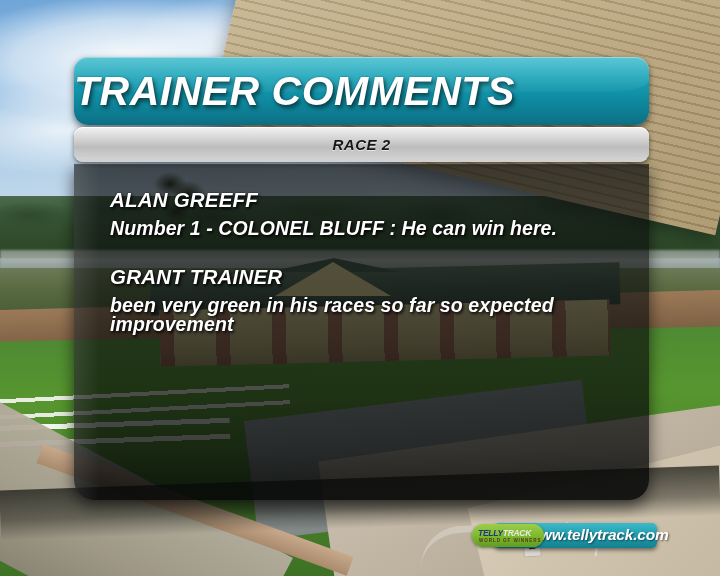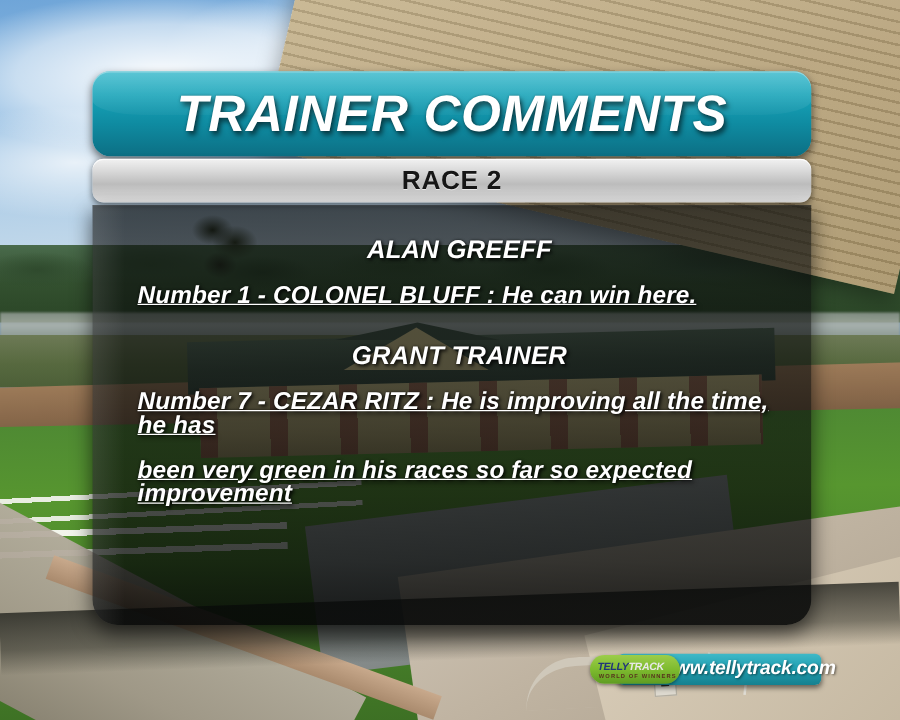--- a/index.html
+++ b/index.html
@@ -223,21 +223,21 @@
   }
 
   .title-bar {
     position: relative;
     height: 68px;
     border-radius: 14px;
     background: linear-gradient(180deg, #2fb6c9 0%, #17a3b8 28%, #0f8ba1 62%, #0c6f84 100%);
     box-shadow: 0 3px 7px rgba(0,0,0,.55), inset 0 1px 0 rgba(255,255,255,.35);
     display: flex;
     align-items: center;
-    justify-content: center;
+    justify-content: flex-start;
     overflow: hidden;
   }
   .title-bar::after {
     content: "";
     position: absolute;
     left: 0; right: 0; top: 0; height: 52%;
     background: linear-gradient(180deg, rgba(255,255,255,.22) 0%, rgba(255,255,255,.03) 100%);
     border-radius: 14px 14px 40px 40px / 14px 14px 12px 12px;
     pointer-events: none;
   }
@@ -258,22 +258,23 @@
     margin-top: 2px;
     height: 35px;
     border-radius: 9px;
     background: linear-gradient(180deg, #f2f2f2 0%, #d9d9d9 28%, #bcbcbc 58%, #cfcfcf 82%, #e6e6e6 100%);
     box-shadow: 0 2px 5px rgba(0,0,0,.5), inset 0 1px 0 rgba(255,255,255,.9);
     display: flex;
     align-items: center;
     justify-content: center;
   }
   .subtitle-text {
-    font-size: 21px;
-    font-weight: bold;
+    font-size: 15px;
+    font-weight: bold;
+    font-style: italic;
     color: #161616;
     letter-spacing: 0.5px;
     text-shadow: 0 1px 0 rgba(255,255,255,.6);
   }
 
   .body-panel {
     position: relative;
     margin-top: 2px;
     height: 336px;
     border-radius: 0 0 20px 20px;
@@ -295,28 +296,27 @@
     color: #ffffff;
     font-style: italic;
     font-weight: bold;
     text-shadow: 1.5px 2px 3px rgba(0,0,0,.85), 0 0 2px rgba(0,0,0,.7);
     line-height: 1.0;
   }
   .trainer-name {
     font-size: 20.5px;
     letter-spacing: 0.2px;
     margin: 0 0 8px 0;
-    text-align: center;
   }
   .comment {
     font-size: 19.5px;
     letter-spacing: 0.1px;
     margin: 0;
   }
-  .comment-line { margin: 16px 0 7px 0; text-decoration: underline; }
+  .comment-line { margin: 0 0 7px 0; }
   .comment-line:last-child { margin-bottom: 0; }
   .block-gap { height: 29px; }
 
   
   #footer-logo {
     position: absolute;
     left: 472px;
     top: 522px;
     width: 185px;
     height: 28px;
@@ -423,21 +423,20 @@
         <div class="tx comment">
           <div class="comment-line">Number 1 - COLONEL BLUFF : He can win here.</div>
         </div>
       </div>
 
       <div class="block-gap"></div>
 
       <div>
         <div class="tx trainer-name">GRANT TRAINER</div>
         <div class="tx comment">
-          <div class="comment-line">Number 7 - CEZAR RITZ : He is improving all the time, he has</div>
           <div class="comment-line">been very green in his races so far so expected improvement</div>
         </div>
       </div>
 
     </div>
   </div>
 
   <div id="footer-logo">
     <div class="tt-banner"></div>
     <div class="tt-url">www.tellytrack.com</div>

